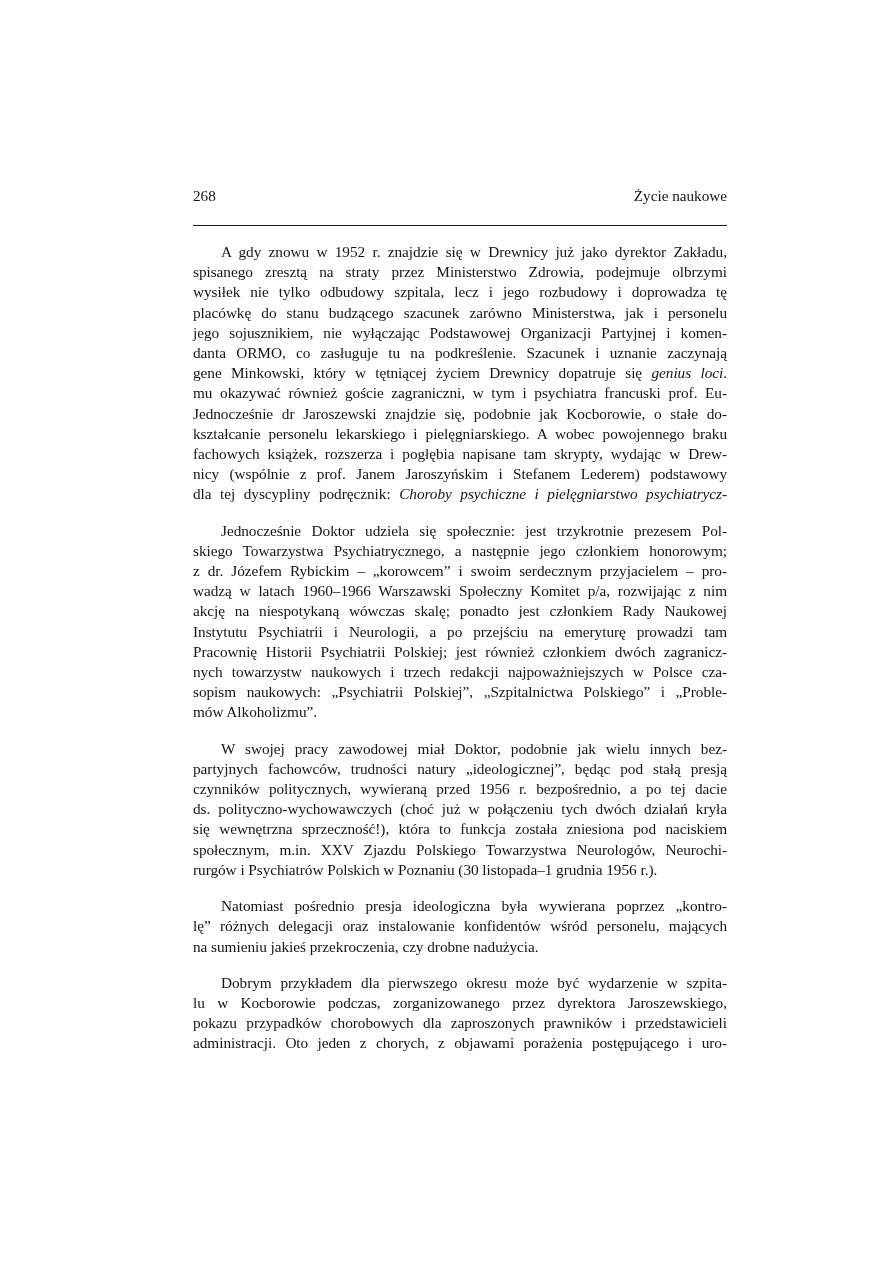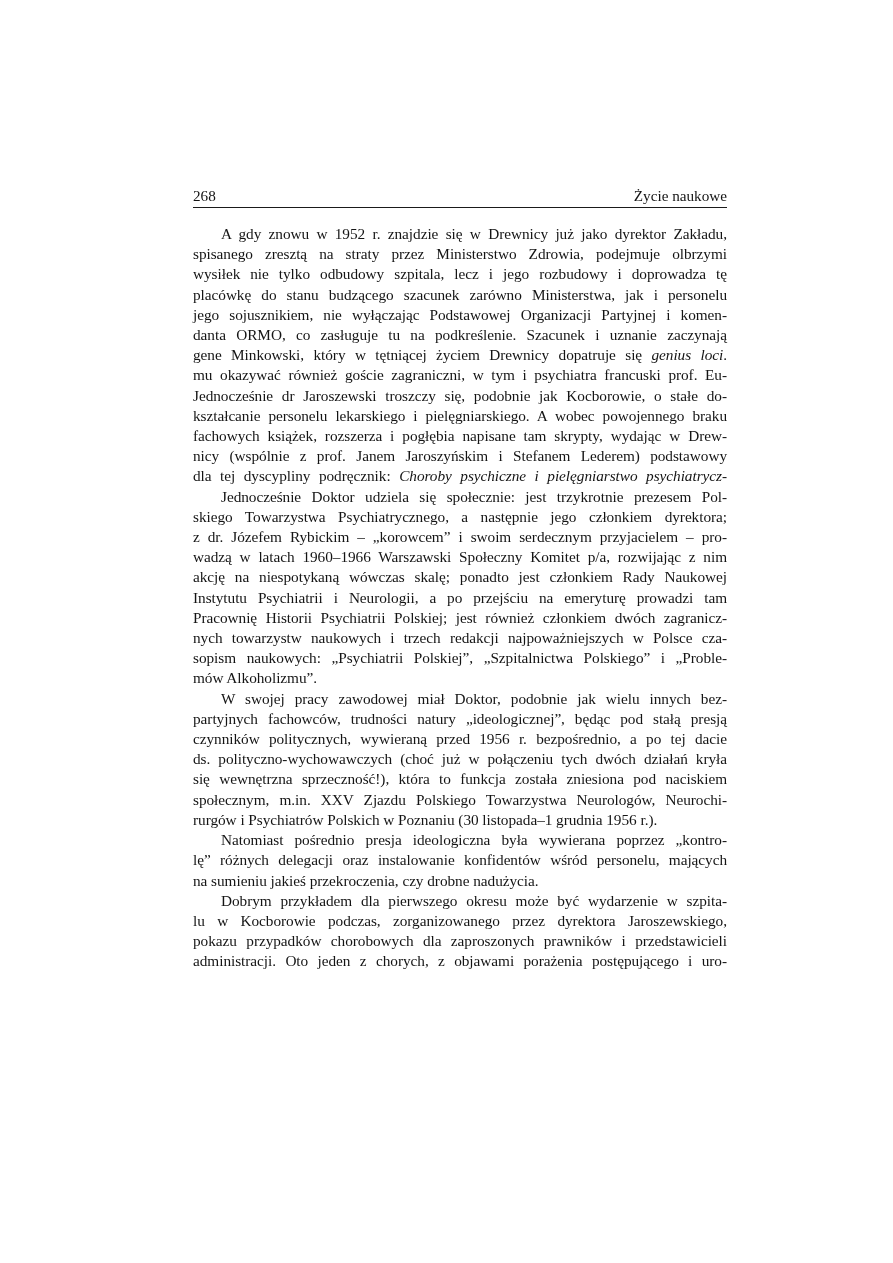--- a/index.html
+++ b/index.html
@@ -20,21 +20,21 @@
       left: 193px;
       top: 187px;
       width: 534px;
     }
     .running-head {
       display: flex;
       justify-content: space-between;
       align-items: flex-start;
       font-size: 15.2px;
       line-height: 18px;
-      padding-bottom: 2px;
+      padding-bottom: 20px;
       border-bottom: 1.3px solid #1a1a1a;
       height: 18px;
     }
     .body-text {
       margin-top: 16px;
       font-size: 15.3px;
       line-height: 20.2px;
       text-align: justify;
       letter-spacing: -0.05px;
     }
@@ -49,20 +49,21 @@
       white-space: nowrap;
     }
     .para .ln.last {
       text-align-last: left;
     }
     .para .ln:not(:first-child) {
       text-indent: 0;
     }
     .para .ln:first-child {
       text-indent: 28px;
+      margin-top: 16px;
     }
     .para { text-indent: 0; }
     em { font-style: italic; }
   </style>
 </head>
 <body>
 
 <div class="page">
   <div class="running-head">
     <span>268</span>
@@ -71,29 +72,29 @@
   <div class="body-text" id="body-text">
       <p class="para">
         <span class="ln">A gdy znowu w 1952 r. znajdzie się w Drewnicy już jako dyrektor Zakładu,</span>
         <span class="ln">spisanego zresztą na straty przez Ministerstwo Zdrowia, podejmuje olbrzymi</span>
         <span class="ln">wysiłek nie tylko odbudowy szpitala, lecz i jego rozbudowy i doprowadza tę</span>
         <span class="ln">placówkę do stanu budzącego szacunek zarówno Ministerstwa, jak i personelu</span>
         <span class="ln">jego sojusznikiem, nie wyłączając Podstawowej Organizacji Partyjnej i komen-</span>
         <span class="ln">danta ORMO, co zasługuje tu na podkreślenie. Szacunek i uznanie zaczynają</span>
         <span class="ln">gene Minkowski, który w tętniącej życiem Drewnicy dopatruje się <em>genius loci</em>.</span>
         <span class="ln">mu okazywać również goście zagraniczni, w tym i psychiatra francuski prof. Eu-</span>
-        <span class="ln">Jednocześnie dr Jaroszewski troszczy się, podobnie jak Kocborowie, o stałe do-</span>
+        <span class="ln">Jednocześnie dr Jaroszewski znajdzie się, podobnie jak Kocborowie, o stałe do-</span>
         <span class="ln">kształcanie personelu lekarskiego i pielęgniarskiego. A wobec powojennego braku</span>
         <span class="ln">fachowych książek, rozszerza i pogłębia napisane tam skrypty, wydając w Drew-</span>
         <span class="ln">nicy (wspólnie z prof. Janem Jaroszyńskim i Stefanem Lederem) podstawowy</span>
         <span class="ln">dla tej dyscypliny podręcznik: <em>Choroby psychiczne i pielęgniarstwo psychiatrycz-</em></span>
       </p>
       <p class="para">
         <span class="ln">Jednocześnie Doktor udziela się społecznie: jest trzykrotnie prezesem Pol-</span>
-        <span class="ln">skiego Towarzystwa Psychiatrycznego, a następnie jego członkiem dyrektora;</span>
+        <span class="ln">skiego Towarzystwa Psychiatrycznego, a następnie jego członkiem honorowym;</span>
         <span class="ln">z dr. Józefem Rybickim – „korowcem” i swoim serdecznym przyjacielem – pro-</span>
         <span class="ln">wadzą w latach 1960–1966 Warszawski Społeczny Komitet p/a, rozwijając z nim</span>
         <span class="ln">akcję na niespotykaną wówczas skalę; ponadto jest członkiem Rady Naukowej</span>
         <span class="ln">Instytutu Psychiatrii i Neurologii, a po przejściu na emeryturę prowadzi tam</span>
         <span class="ln">Pracownię Historii Psychiatrii Polskiej; jest również członkiem dwóch zagranicz-</span>
         <span class="ln">nych towarzystw naukowych i trzech redakcji najpoważniejszych w Polsce cza-</span>
         <span class="ln">sopism naukowych: „Psychiatrii Polskiej”, „Szpitalnictwa Polskiego” i „Proble-</span>
         <span class="ln last">mów Alkoholizmu”.</span>
       </p>
       <p class="para">

